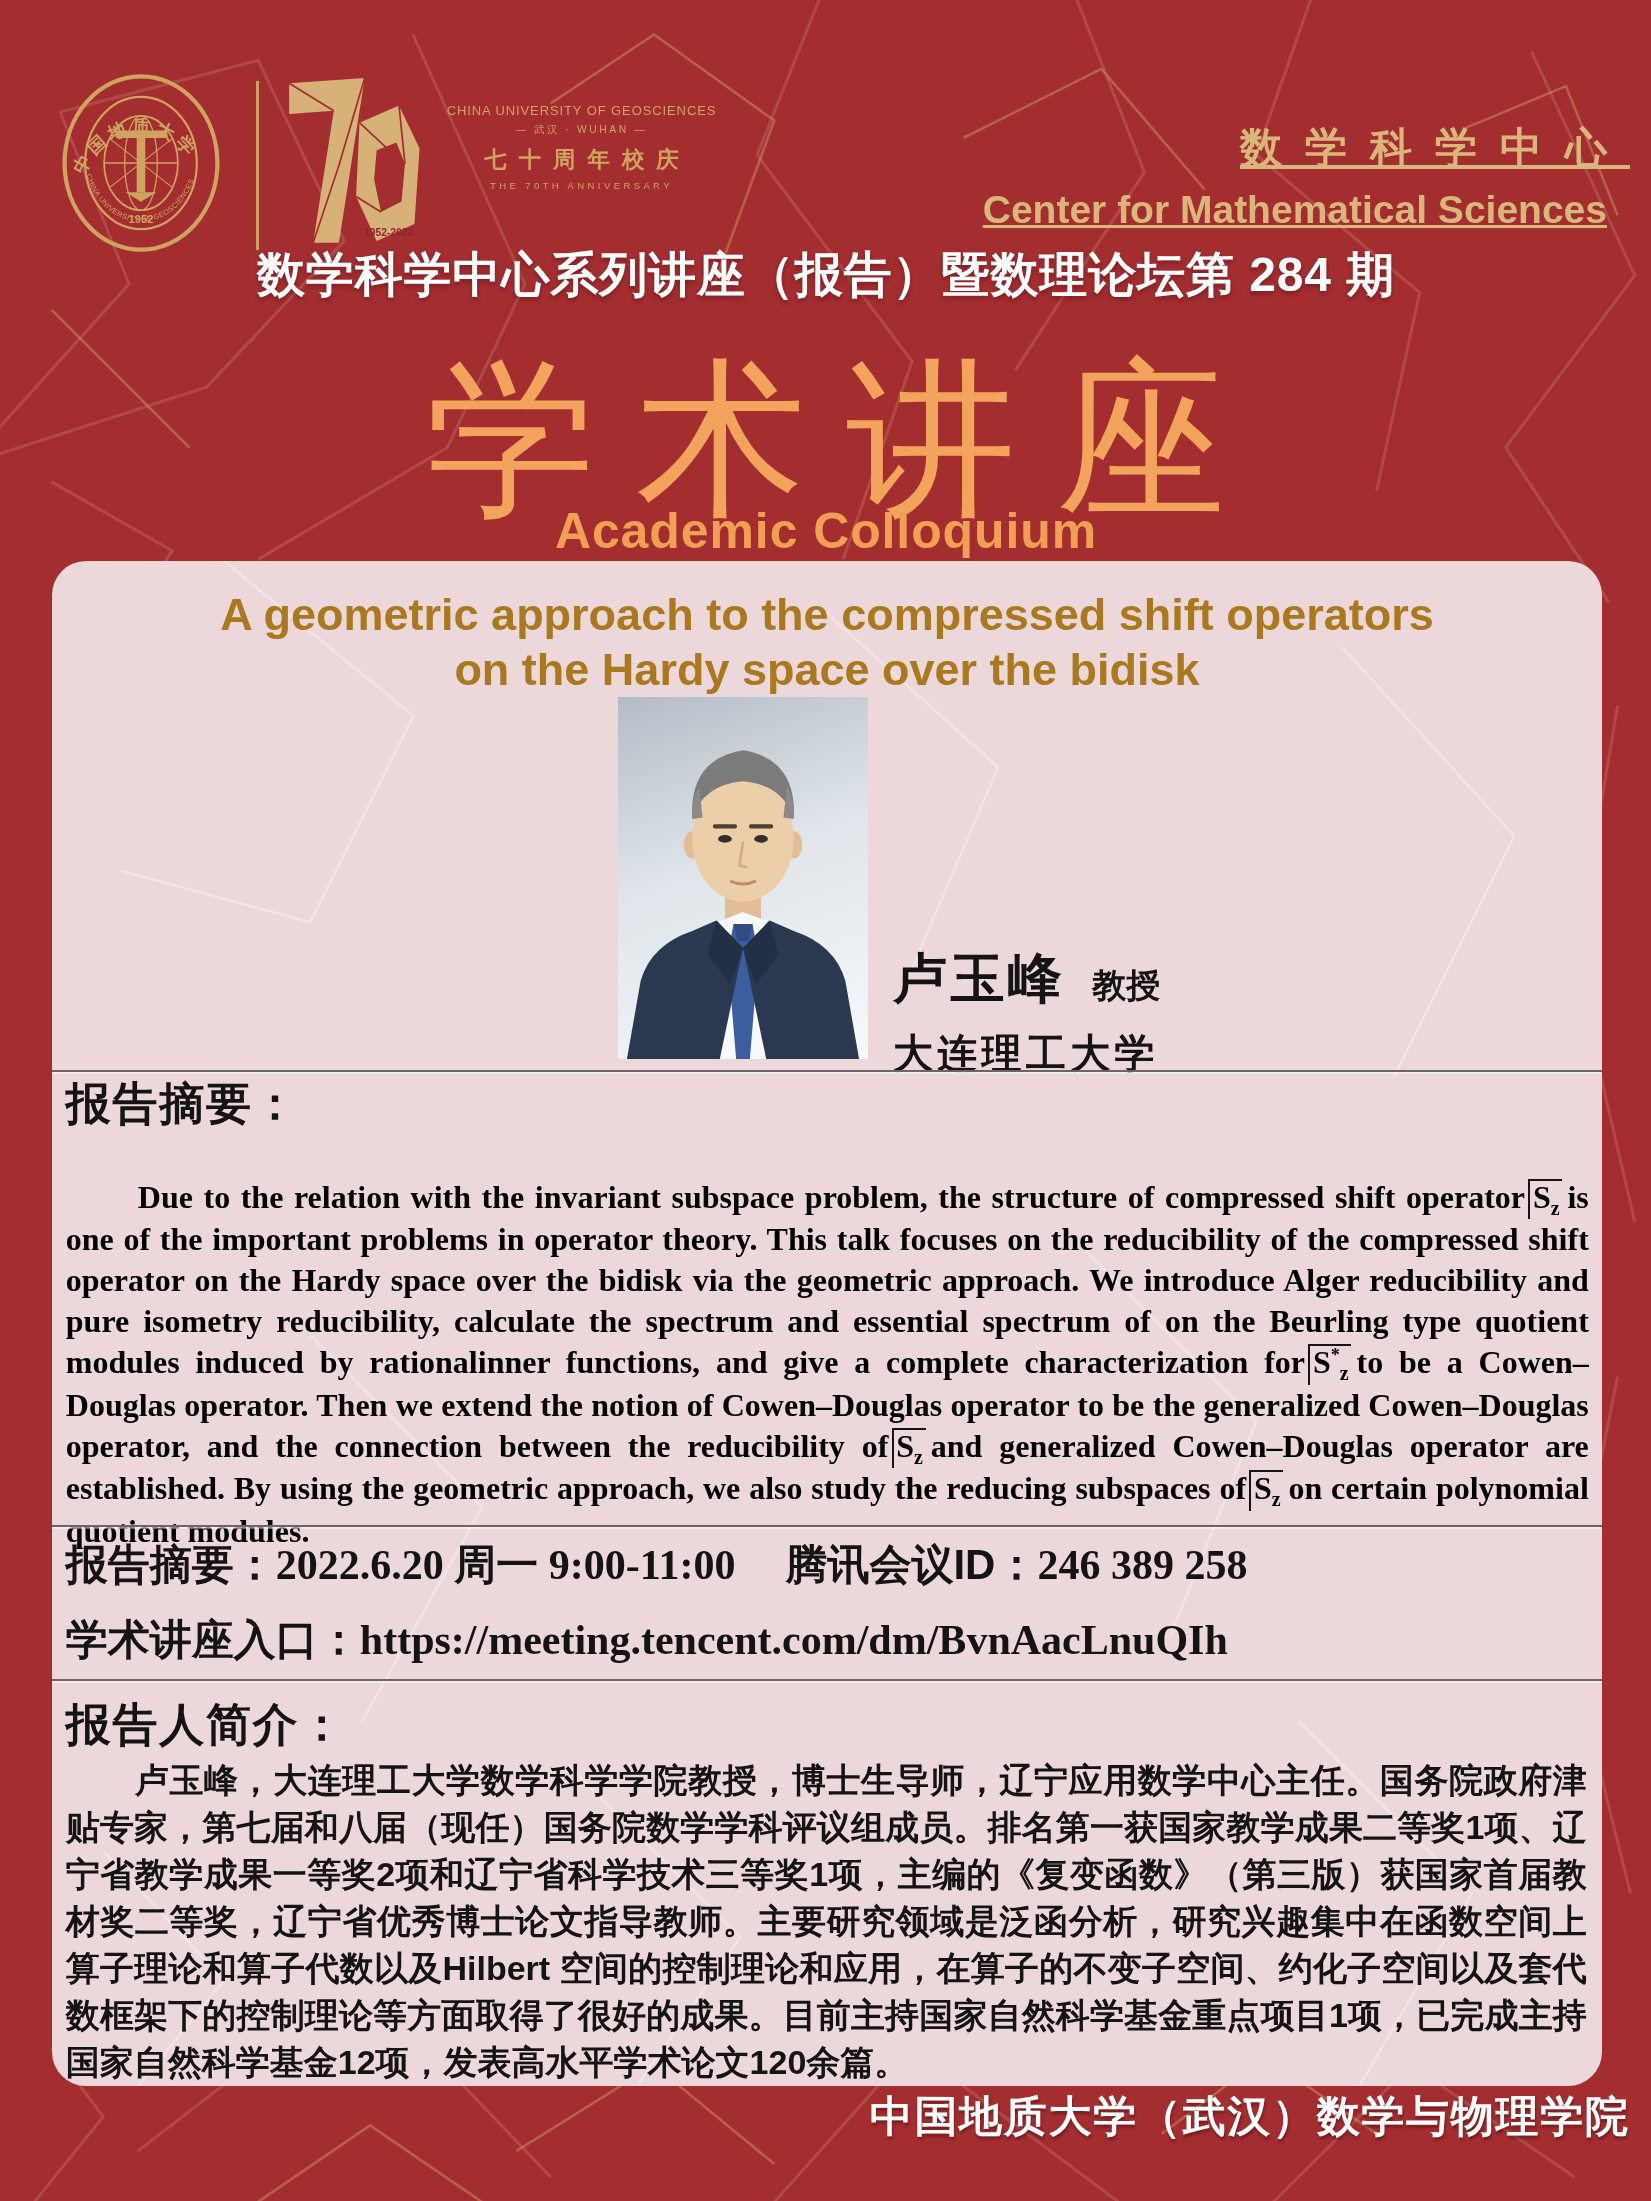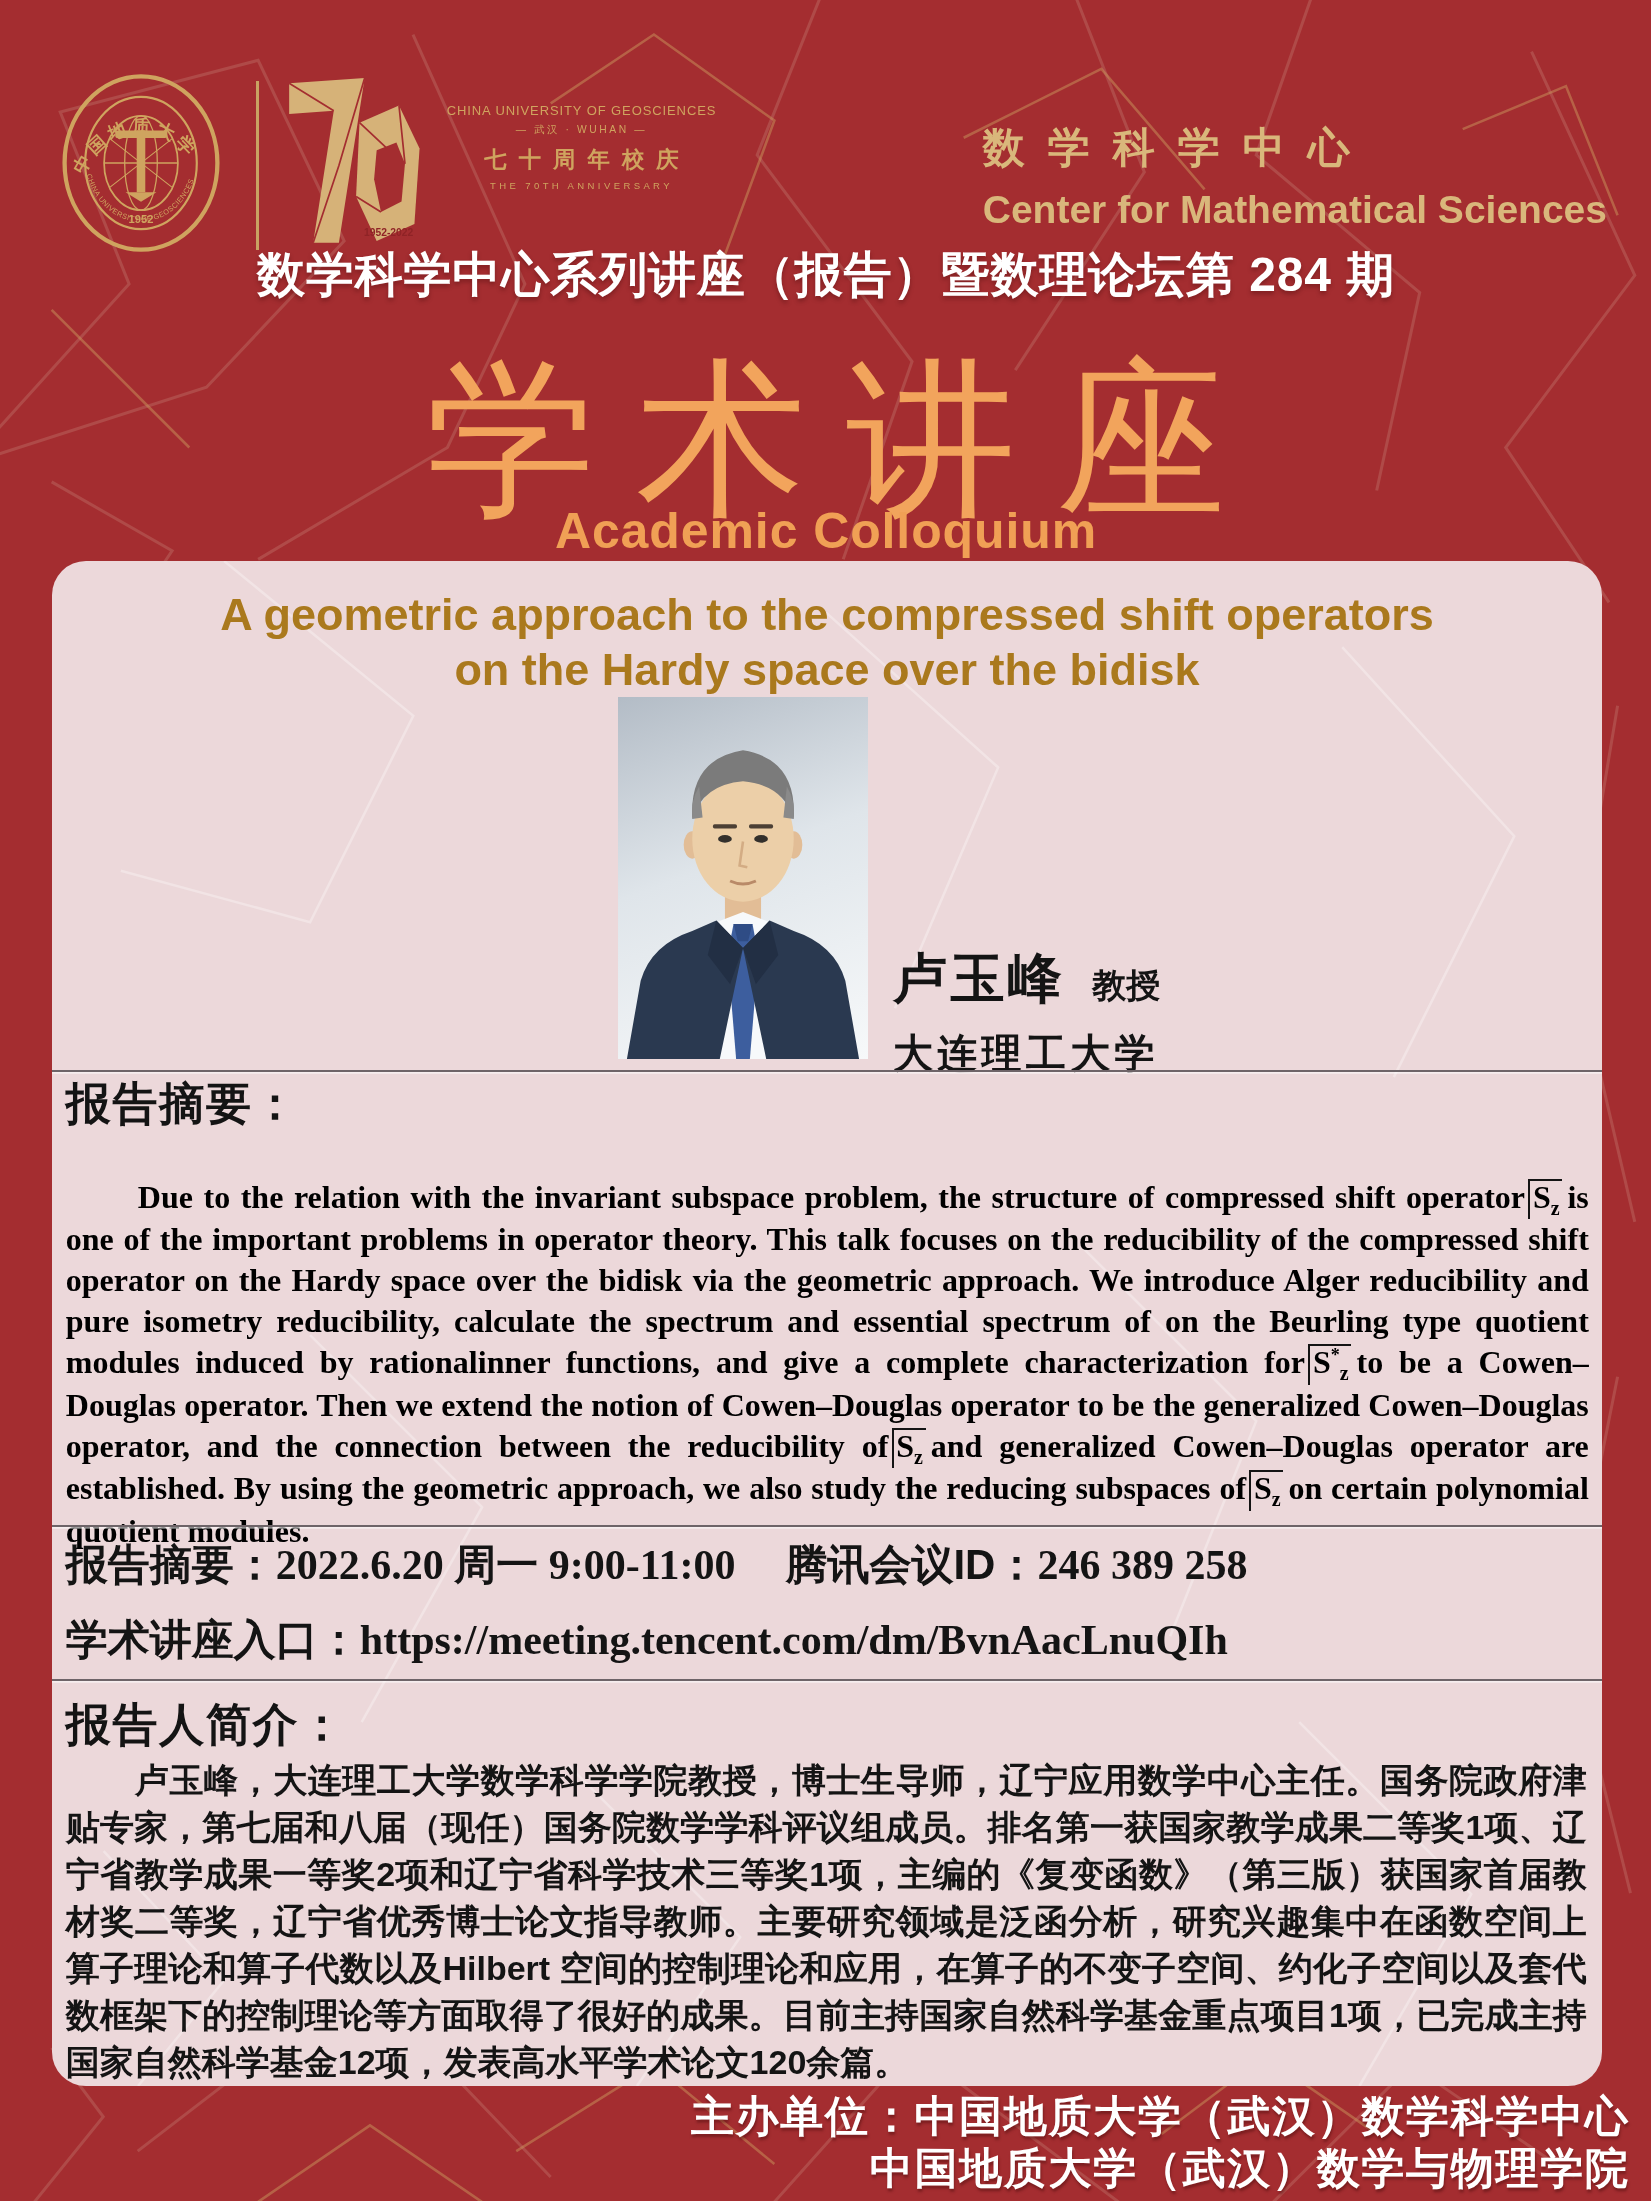--- a/index.html
+++ b/index.html
@@ -11,21 +11,21 @@
   
   .seal{position:absolute;left:60px;top:72px;}
   .hdr-divider{position:absolute;left:256px;top:81px;width:2.6px;height:169px;background:#c9a262;}
   .logo70{position:absolute;left:284px;top:69px;}
   .uni{position:absolute;left:435px;top:96px;color:#cfa45f;width:293px;text-align:center;}
   .uni-calli{font-size:45px;font-weight:bold;letter-spacing:4.3px;font-family:"Liberation Serif",serif;white-space:nowrap;}
   .uni-en{font-size:13px;letter-spacing:0.9px;margin-top:6.9px;white-space:nowrap;}
   .uni-wuhan{font-size:10.3px;letter-spacing:2.6px;margin-top:5.2px;}
   .uni-anniv{font-size:22.4px;letter-spacing:12px;margin-top:6.9px;margin-right:-12px;font-weight:bold;white-space:nowrap;}
   .uni-anniv-en{font-size:9.5px;letter-spacing:3.4px;margin-top:5.2px;}
-  .cms{position:absolute;right:45px;top:120px;text-align:left;color:#d9b77b;font-weight:bold;}
+  .cms{position:absolute;right:45px;top:120px;text-align:right;color:#d9b77b;font-weight:bold;text-decoration:underline;}
   .cms-cn{font-size:42px;letter-spacing:23px;margin-right:-23px;white-space:nowrap;}
   .cms-en{font-size:39px;margin-top:12px;white-space:nowrap;}
 
   .series-title{position:absolute;top:243px;left:0;width:100%;text-align:center;color:#ffffff;
     font-size:48px;font-weight:bold;letter-spacing:0.9px;text-shadow:0 3.4px 4.3px rgba(60,8,8,.35);white-space:nowrap;}
 
   .calli{position:absolute;top:327px;left:0;width:100%;text-align:center;color:#f2a45c;
     font-size:170px;font-weight:normal;font-family:"Liberation Serif",serif;
     letter-spacing:40px;padding-left:40px;box-sizing:border-box;white-space:nowrap;}
   .acad{position:absolute;top:502px;left:0;width:100%;text-align:center;color:#f0a055;
@@ -225,18 +225,17 @@
     </div>
 
     <div class="divider d3"></div>
 
     <div class="sec-head h-bio">报告人简介：</div>
     <div class="bio-text">卢玉峰，大连理工大学数学科学学院教授，博士生导师，辽宁应用数学中心主任。国务院政府津贴专家，第七届和八届（现任）国务院数学学科评议组成员。排名第一获国家教学成果二等奖1项、辽宁省教学成果一等奖2项和辽宁省科学技术三等奖1项，主编的《复变函数》（第三版）获国家首届教材奖二等奖，辽宁省优秀博士论文指导教师。主要研究领域是泛函分析，研究兴趣集中在函数空间上算子理论和算子代数以及Hilbert 空间的控制理论和应用，在算子的不变子空间、约化子空间以及套代数框架下的控制理论等方面取得了很好的成果。目前主持国家自然科学基金重点项目1项，已完成主持国家自然科学基金12项，发表高水平学术论文120余篇。</div>
 
   </div>
 
   <div class="footer">
-    <div>主办单位：中国地质大学（武汉）数学科学中心</div>
     <div>中国地质大学（武汉）数学与物理学院</div>
   </div>
 
 </div>
 
 
 </body></html>

